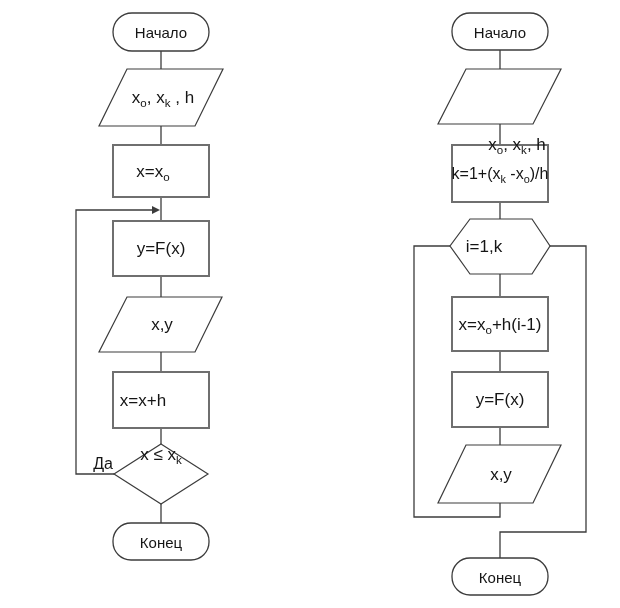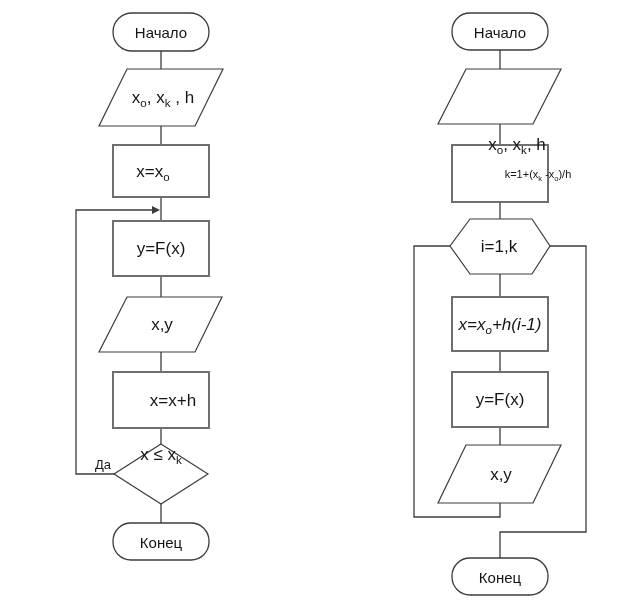--- a/index.html
+++ b/index.html
@@ -14,22 +14,22 @@
   .lbl {
     position:absolute;
     transform:translate(-50%,-50%);
     font-size:17px;
     color:#151515;
     white-space:nowrap;
     text-align:center;
   }
   .lbl sub { font-size:68%; line-height:0; }
   .lbl.term { font-size:15px; }
-  .lbl.small { font-size:11px;margin-left:38px; }
-  .lbl.branch { font-size:13px; }
+  .lbl.small { font-size:16px; }
+  .lbl.branch { font-size:16px; }
 </style>
 </head>
 <body>
 
 <div class="canvas">
 
   <svg class="layer" width="620" height="608" viewBox="0 0 620 608">
 
     <g stroke="#3c3c3c" stroke-width="1.3" fill="none">
 
@@ -79,27 +79,27 @@
       <polygon points="466,445 561,445 533,503 438,503" stroke="#3c3c3c" stroke-width="1.2"></polygon>
       <rect x="452" y="558" width="96" height="37" rx="18" ry="18" stroke="#3c3c3c" stroke-width="1.3"></rect>
     </g>
   </svg>
 
   <div class="lbl term" style="left:161px; top:32px;">Начало</div>
   <div class="lbl" style="left:163px; top:98px;">x<sub>o</sub>, x<sub>k</sub> , h</div>
   <div class="lbl" style="left:153px; top:172px;">x=x<sub>o</sub></div>
   <div class="lbl" style="left:161px; top:249px;">y=F(x)</div>
   <div class="lbl" style="left:162px; top:325px;">x,y</div>
-  <div class="lbl" style="left:173px; top:401px;">x=x+h</div>
+  <div class="lbl" style="left:143px; top:401px;">x=x+h</div>
   <div class="lbl" style="left:161px; top:455px;">x ≤ x<sub>k</sub></div>
   <div class="lbl branch" style="left:103px; top:464px;">Да</div>
   <div class="lbl term" style="left:161px; top:542px;">Конец</div>
 
   <div class="lbl term" style="left:500px; top:32px;">Начало</div>
   <div class="lbl" style="left:517px; top:97px;margin-top:48px;">x<sub>o</sub>, x<sub>k</sub>, h</div>
   <div class="lbl small" style="left:500px; top:174px;">k=1+(x<sub>k</sub> -x<sub>o</sub>)/h</div>
-  <div class="lbl" style="left:499px; top:247px;">i=1,k</div>
-  <div class="lbl" style="left:500px; top:325px;font-style:italic;">x=x<sub>o</sub>+h(i-1)</div>
+  <div class="lbl" style="left:484px; top:247px;">i=1,k</div>
+  <div class="lbl" style="left:500px; top:325px;">x=x<sub>o</sub>+h(i-1)</div>
   <div class="lbl" style="left:500px; top:400px;">y=F(x)</div>
   <div class="lbl" style="left:501px; top:475px;">x,y</div>
   <div class="lbl term" style="left:500px; top:577px;">Конец</div>
 
 </div>
 
 </body></html>

